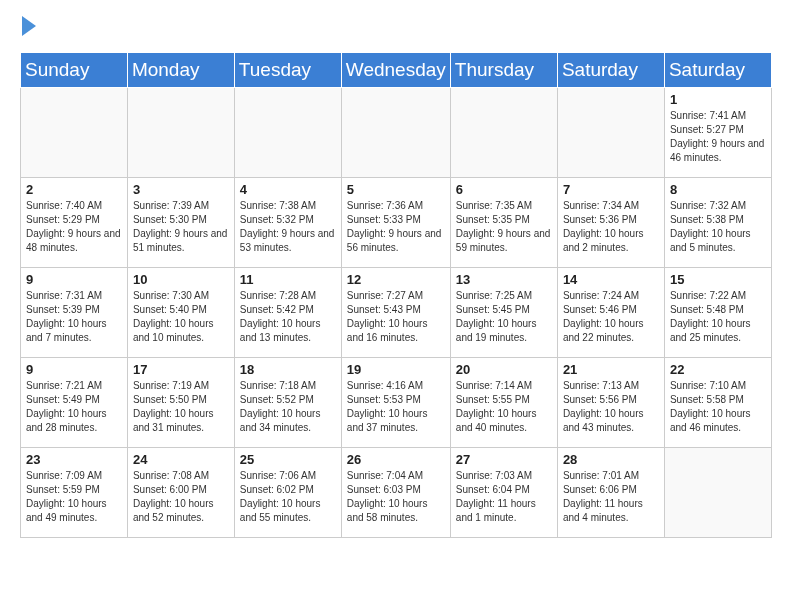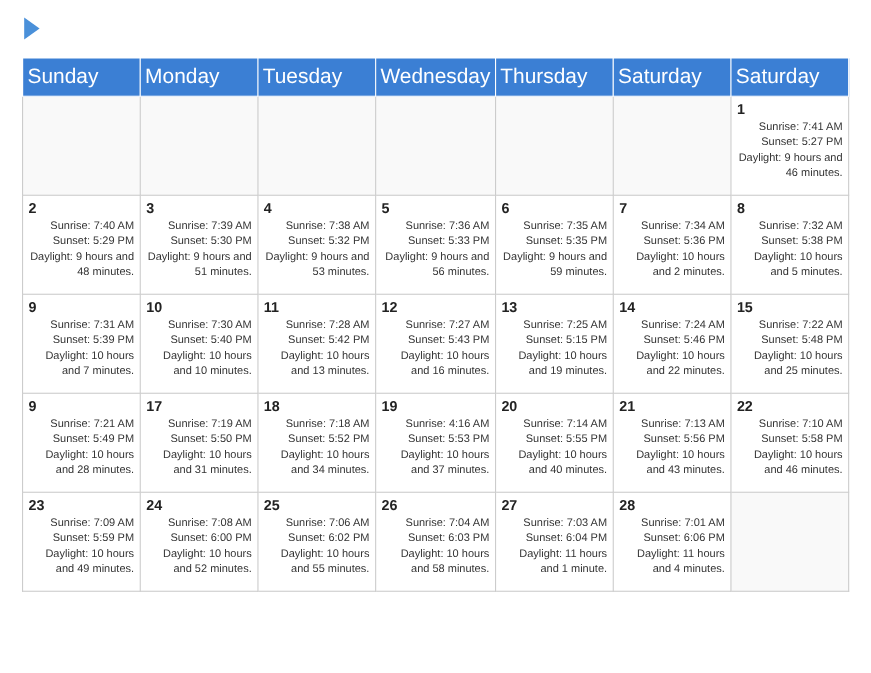--- a/index.html
+++ b/index.html
@@ -87,21 +87,20 @@
       font-size: 13px;
       font-weight: bold;
       color: #222;
       display: block;
       margin-bottom: 2px;
     }
     .day-info {
       font-size: 10px;
       color: #333;
       line-height: 1.4;
-      text-align: right;
     }
     tr.week-row td {
       height: 90px;
     }
   </style>
 </head>
 <body>
 
 <div class="header">
   <div class="logo">
@@ -209,21 +208,21 @@
         </td>
         <td>
           <span class="day-number">12</span>
           <div class="day-info">Sunrise: 7:27 AM
 Sunset: 5:43 PM
 Daylight: 10 hours and 16 minutes.</div>
         </td>
         <td>
           <span class="day-number">13</span>
           <div class="day-info">Sunrise: 7:25 AM
-Sunset: 5:15 PM
+Sunset: 5:45 PM
 Daylight: 10 hours and 19 minutes.</div>
         </td>
         <td>
           <span class="day-number">14</span>
           <div class="day-info">Sunrise: 7:24 AM
 Sunset: 5:46 PM
 Daylight: 10 hours and 22 minutes.</div>
         </td>
         <td>
           <span class="day-number">15</span>

